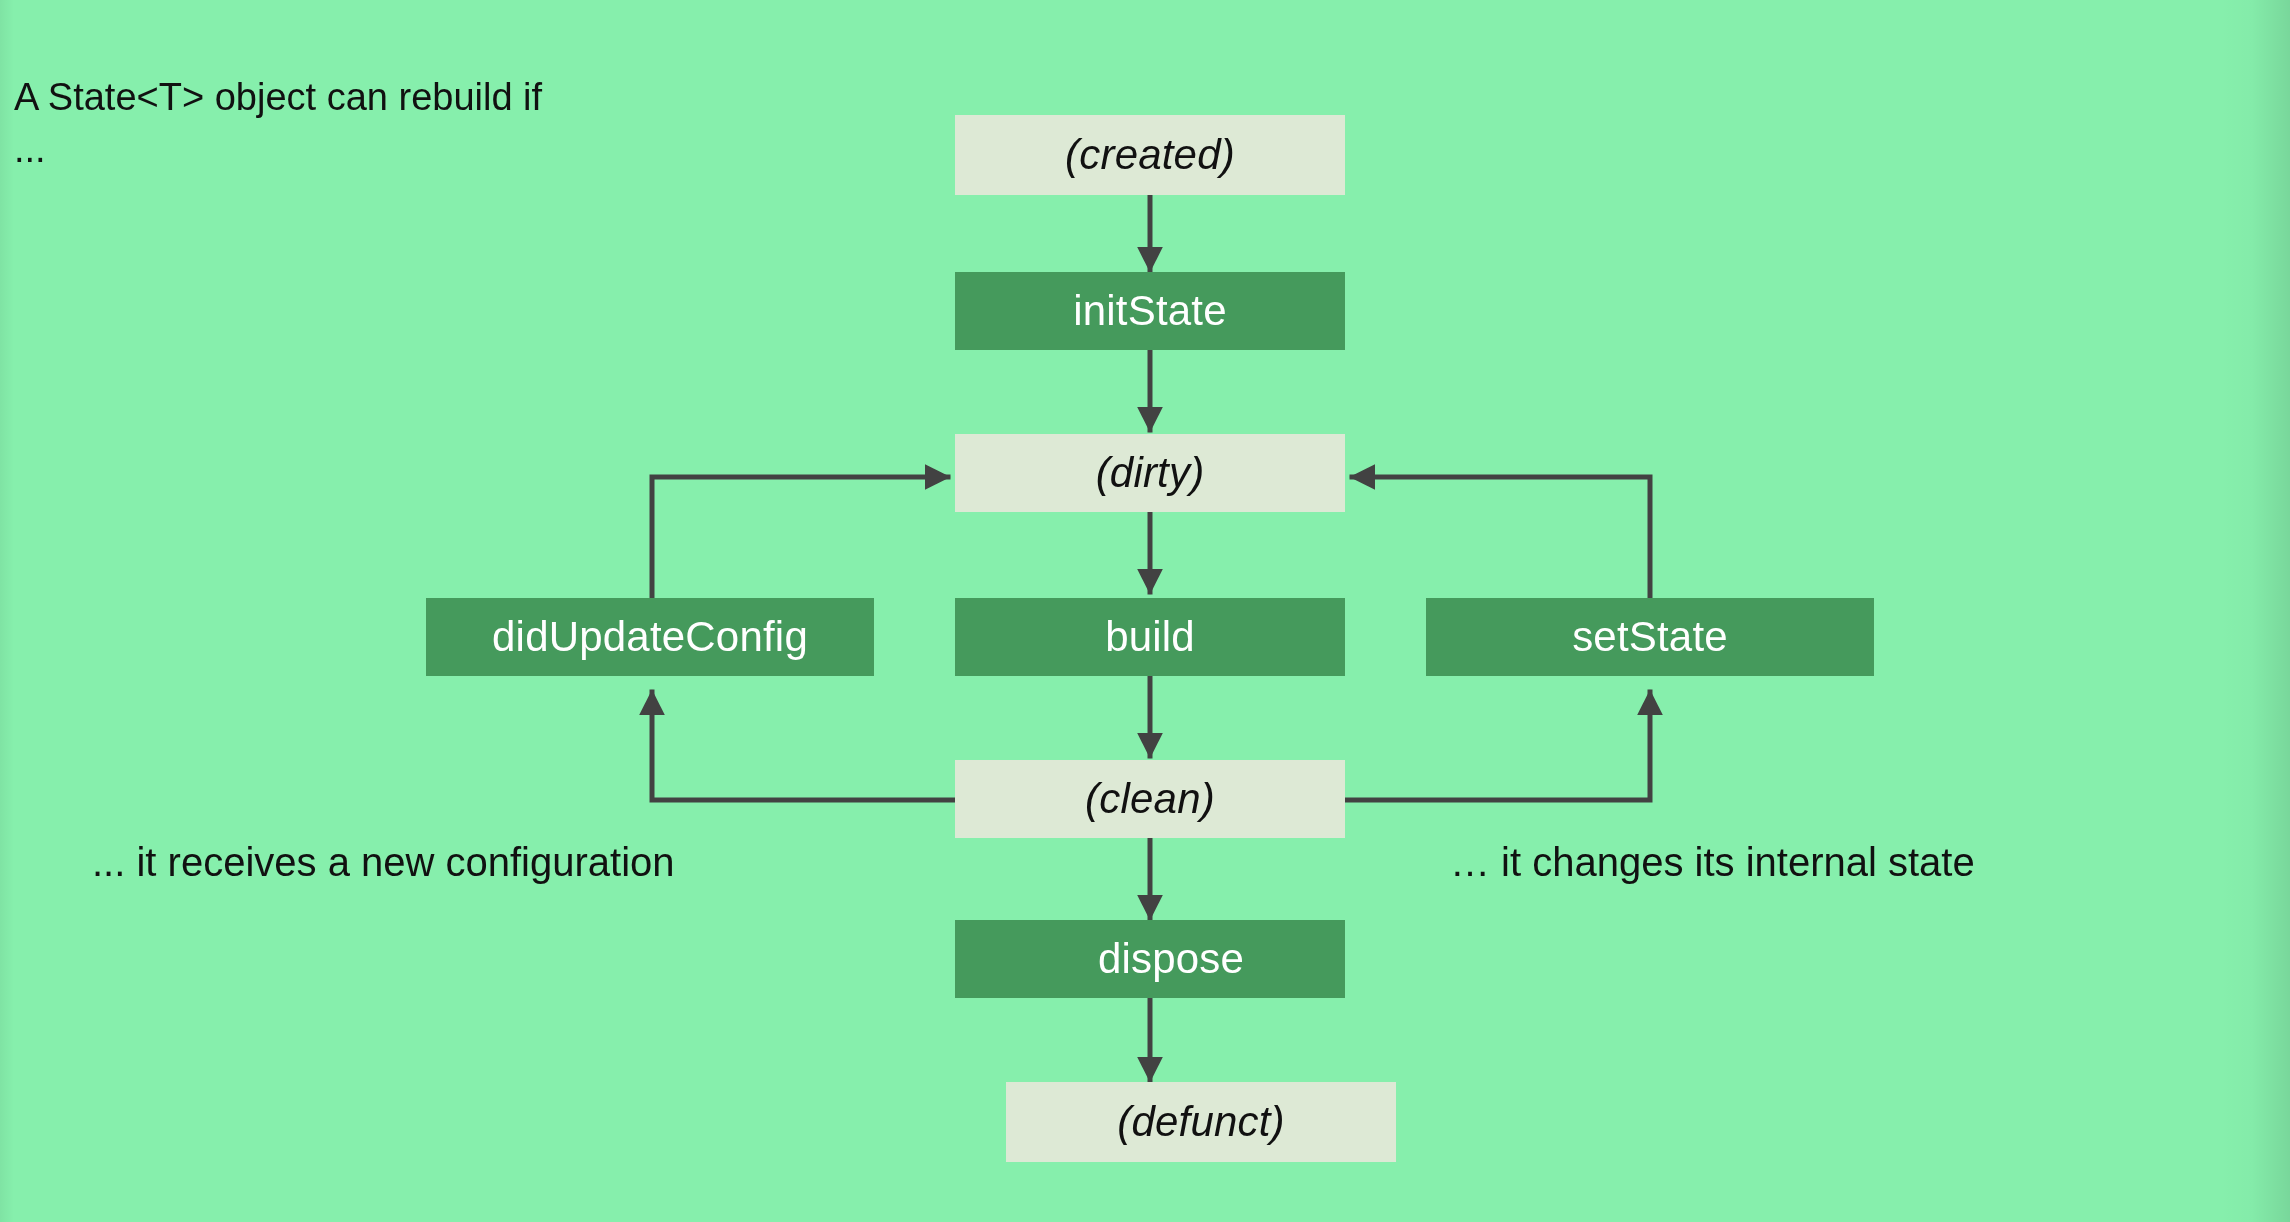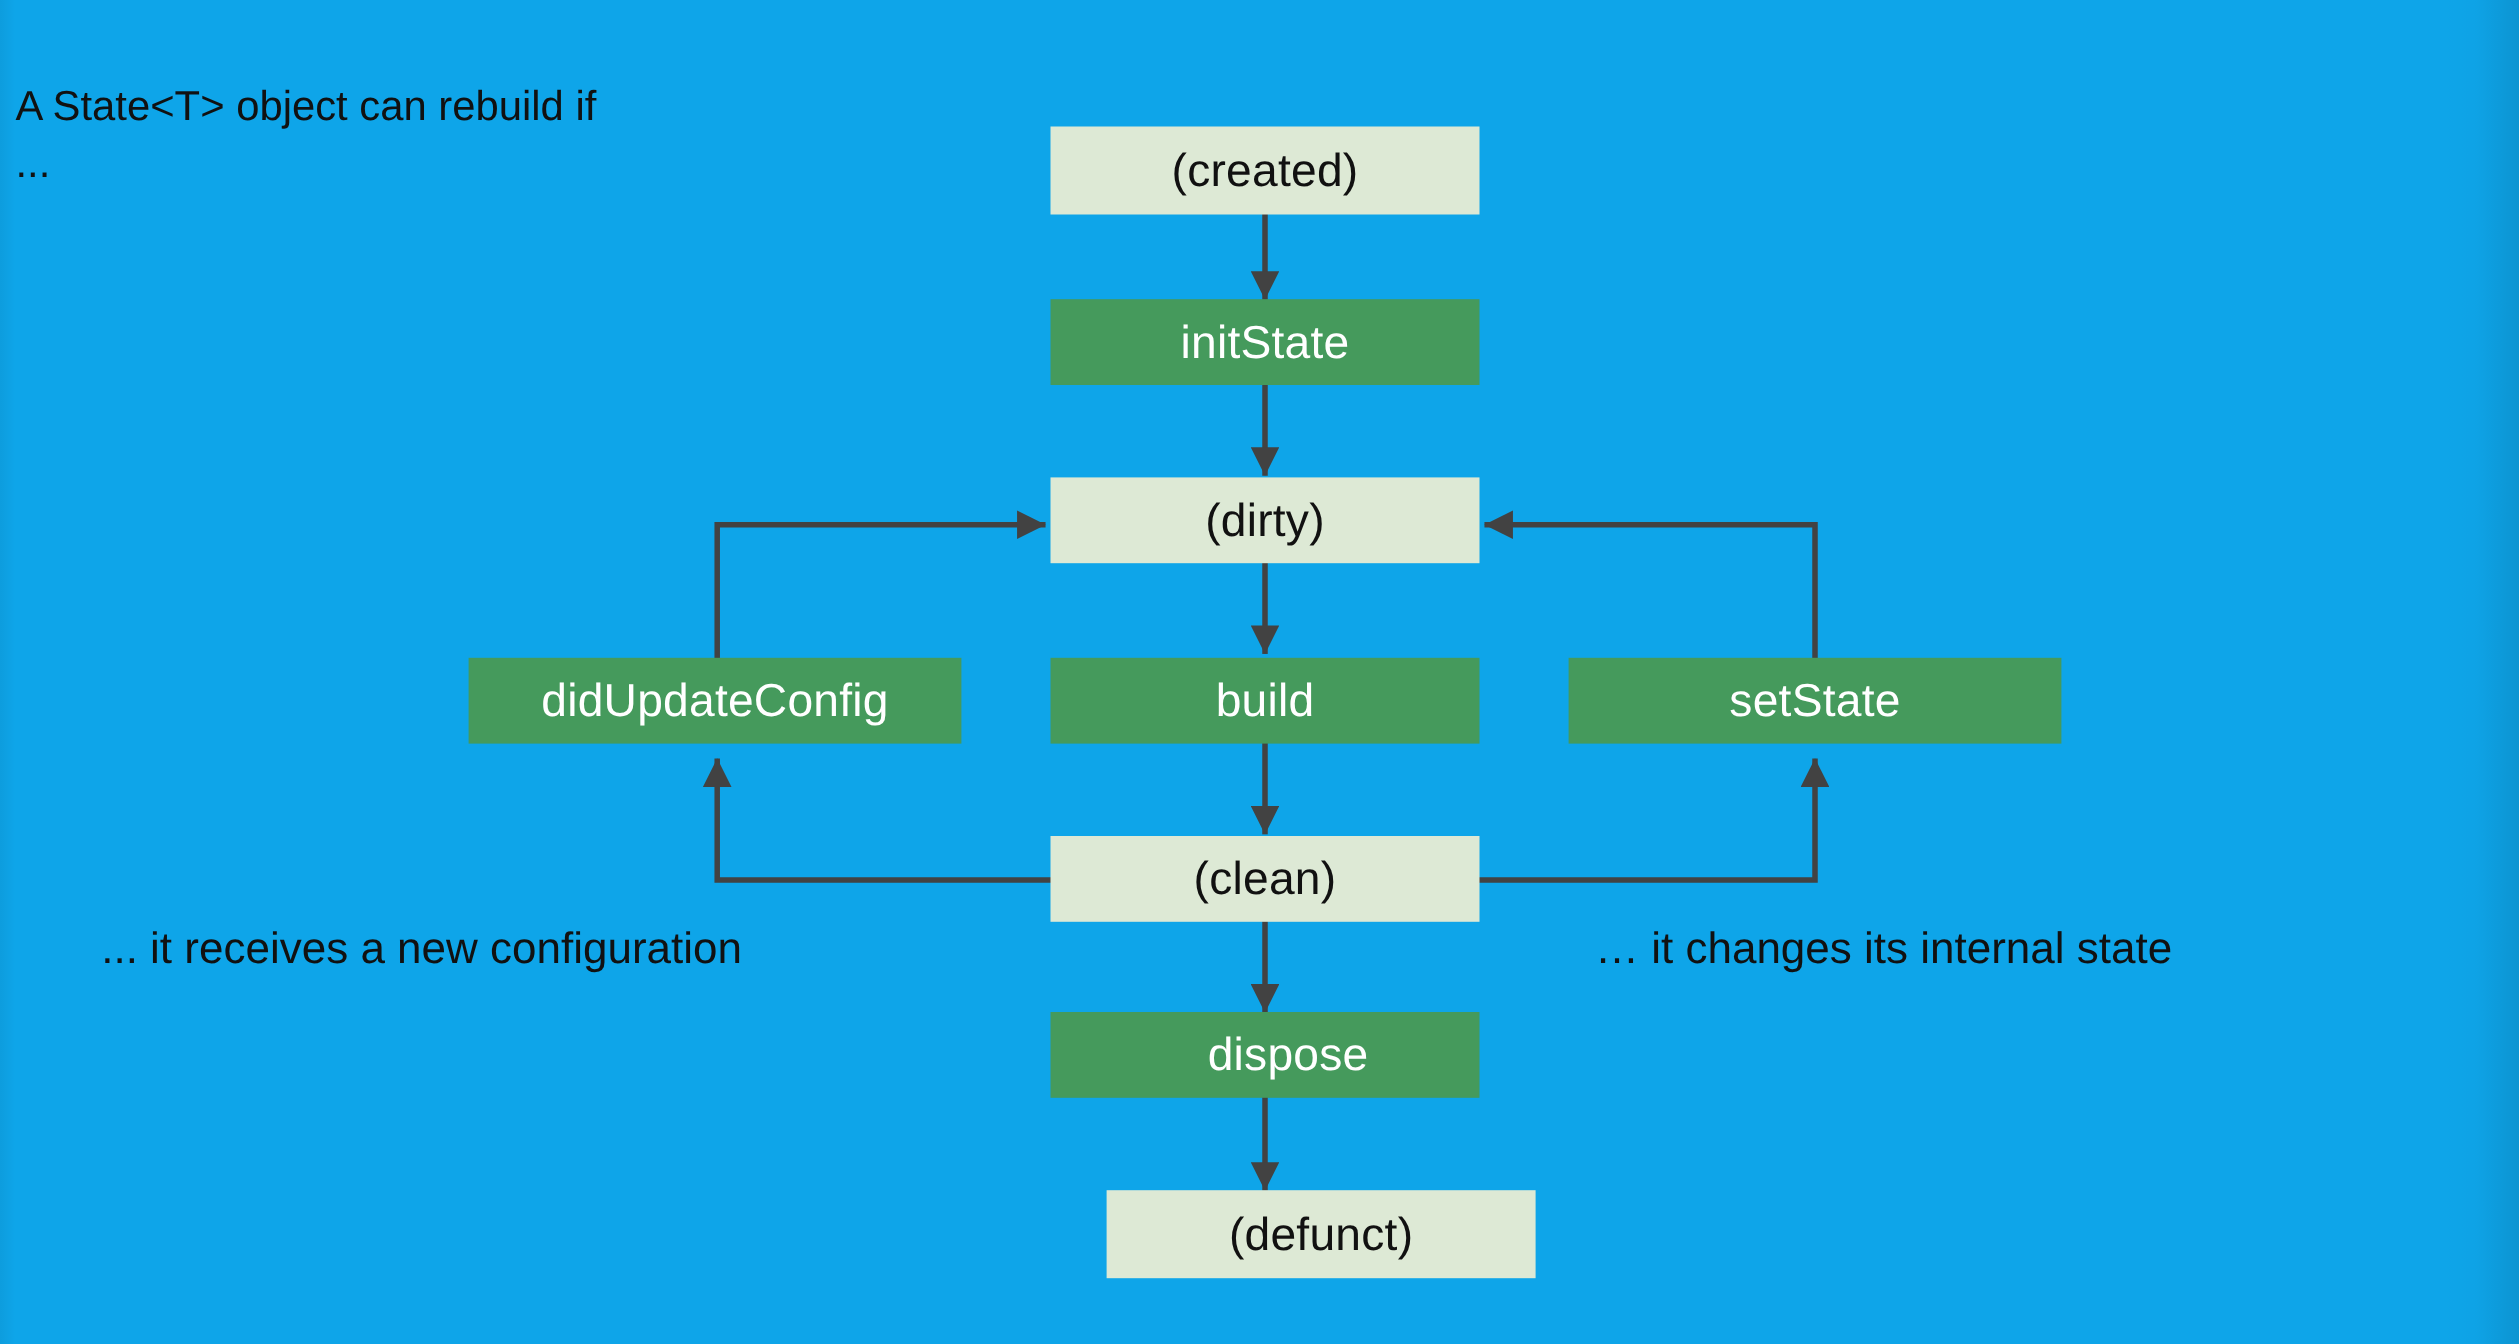--- a/index.html
+++ b/index.html
@@ -5,21 +5,21 @@
 <style>
   html, body {
     margin: 0;
     padding: 0;
     background: #ffffff;
   }
   #canvas {
     position: relative;
     width: 2290px;
     height: 1222px;
-    background: #0ea5e9;
+    background: #86efac;
     overflow: hidden;
     font-family: "Liberation Sans", sans-serif;
   }
   
   #right-edge-shade {
     position: absolute;
     top: 0;
     right: 0;
     width: 70px;
     height: 100%;
@@ -41,20 +41,21 @@
     display: flex;
     align-items: center;
     justify-content: center;
     box-sizing: border-box;
     white-space: nowrap;
     letter-spacing: 0.2px;
   }
   .node.state {
     background: #dde9d5;
     color: #111111;
+    font-style: italic;
   }
   .node.method {
     background: #459a5c;
     color: #ffffff;
   }
 
   .caption {
     position: absolute;
     color: #111111;
     white-space: nowrap;

